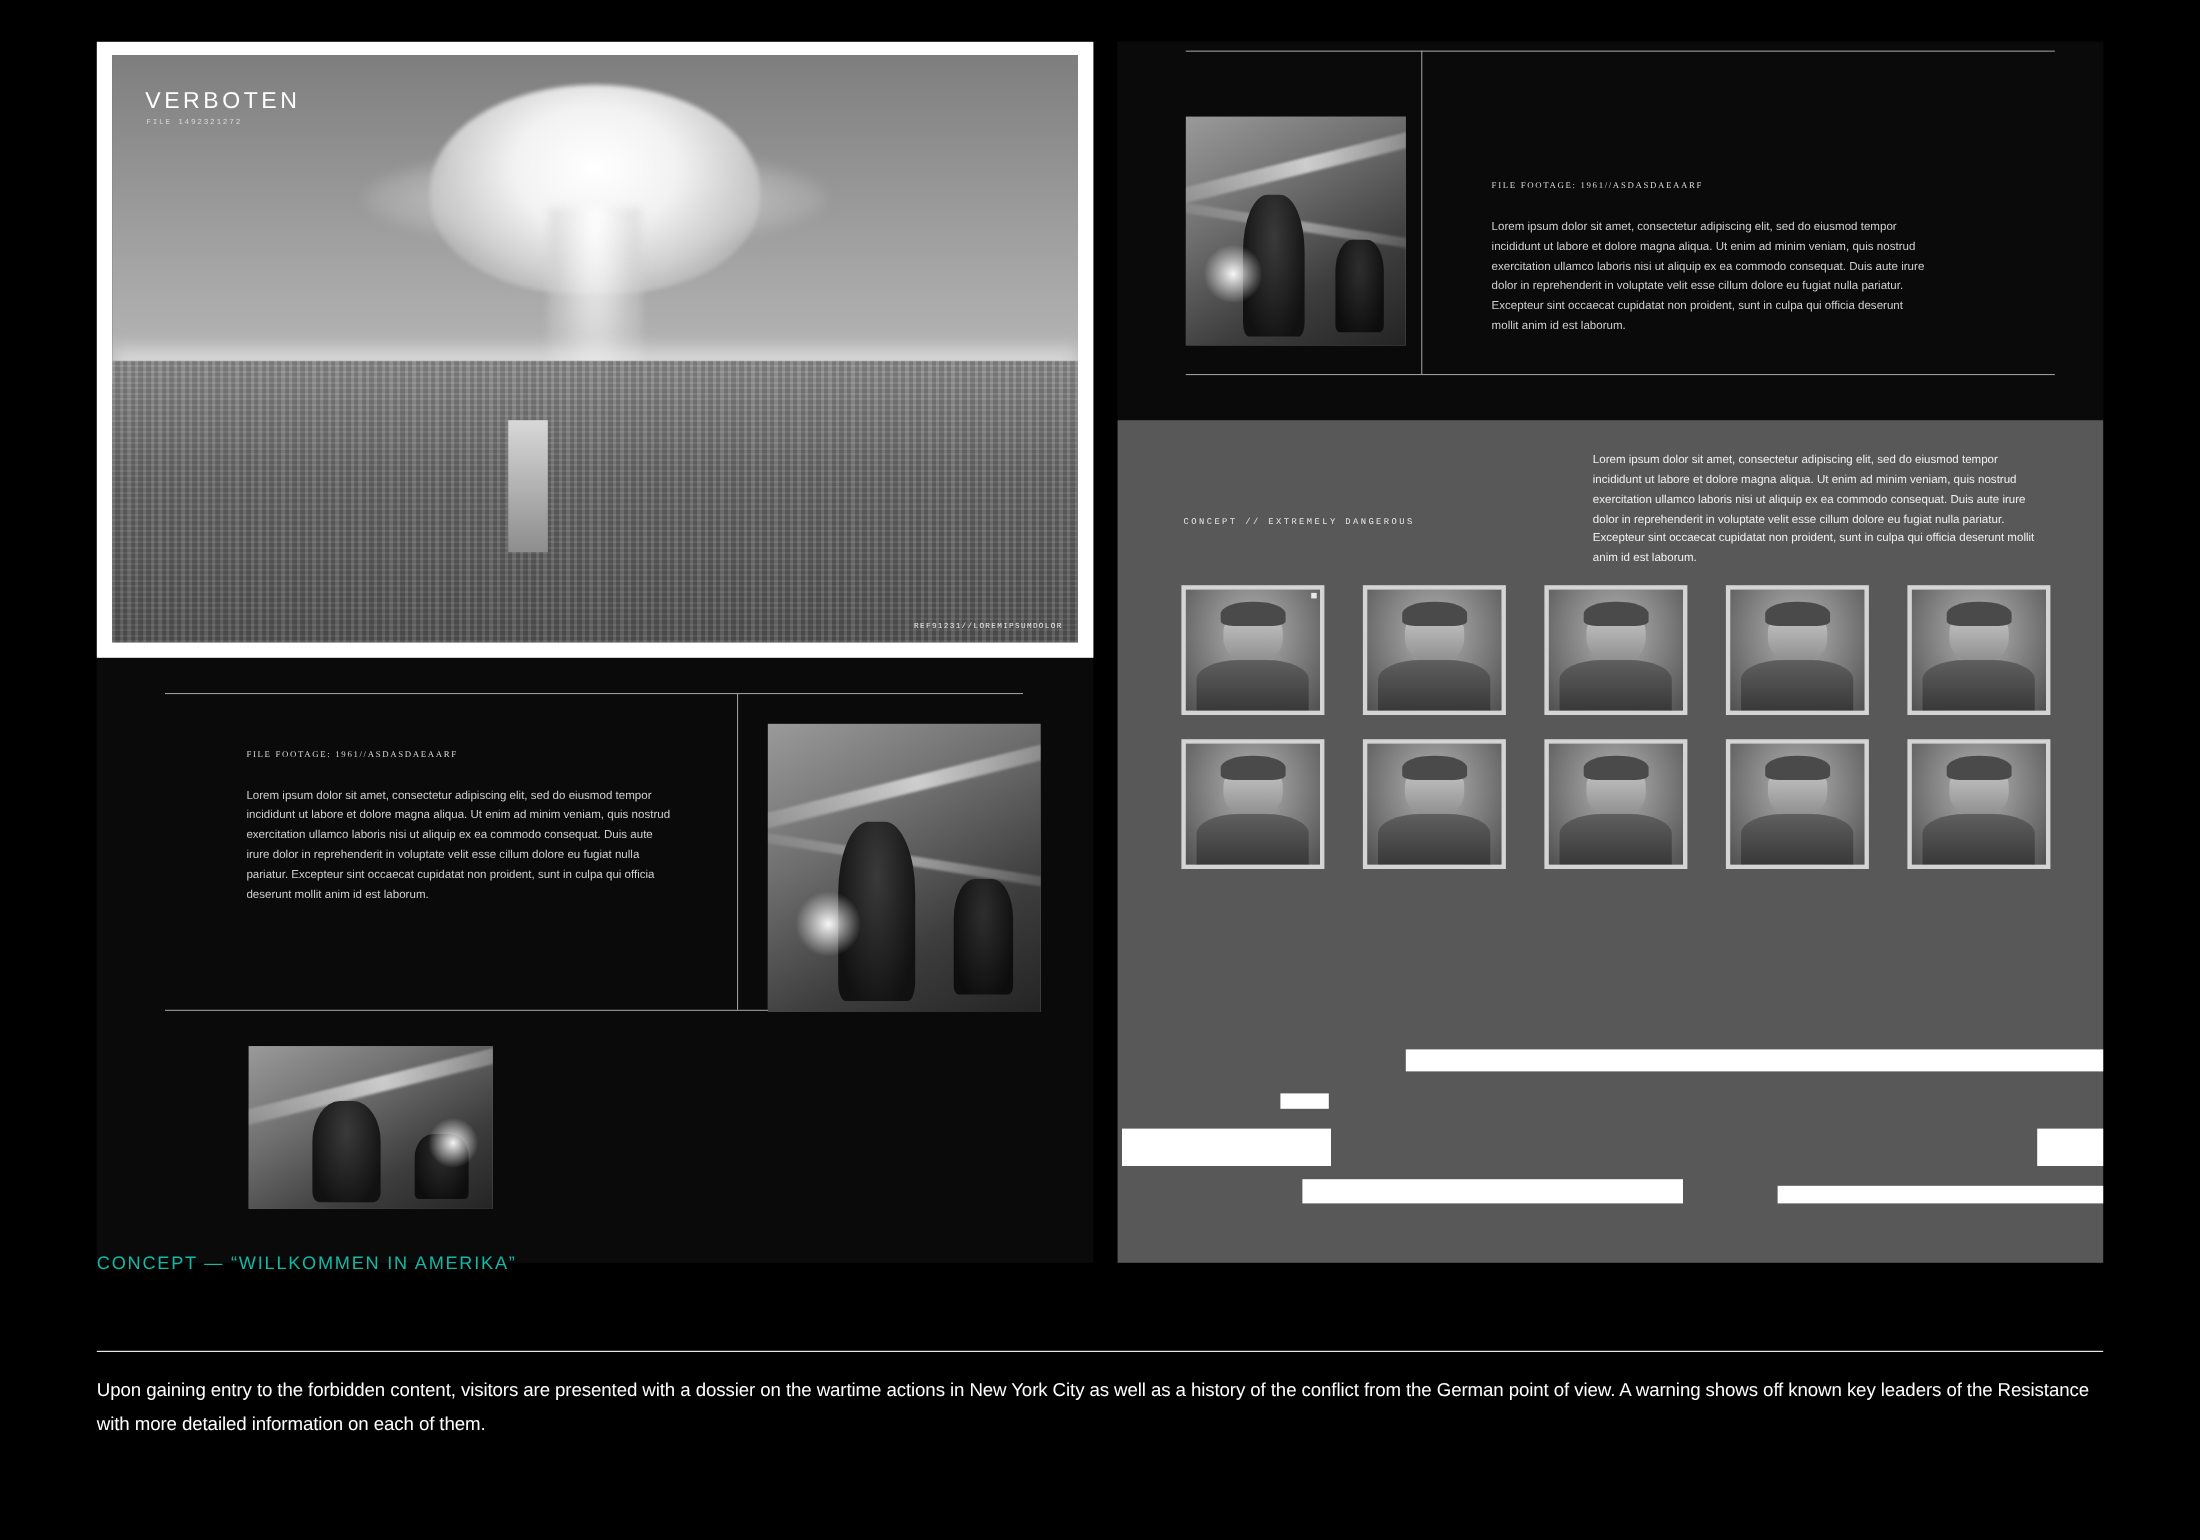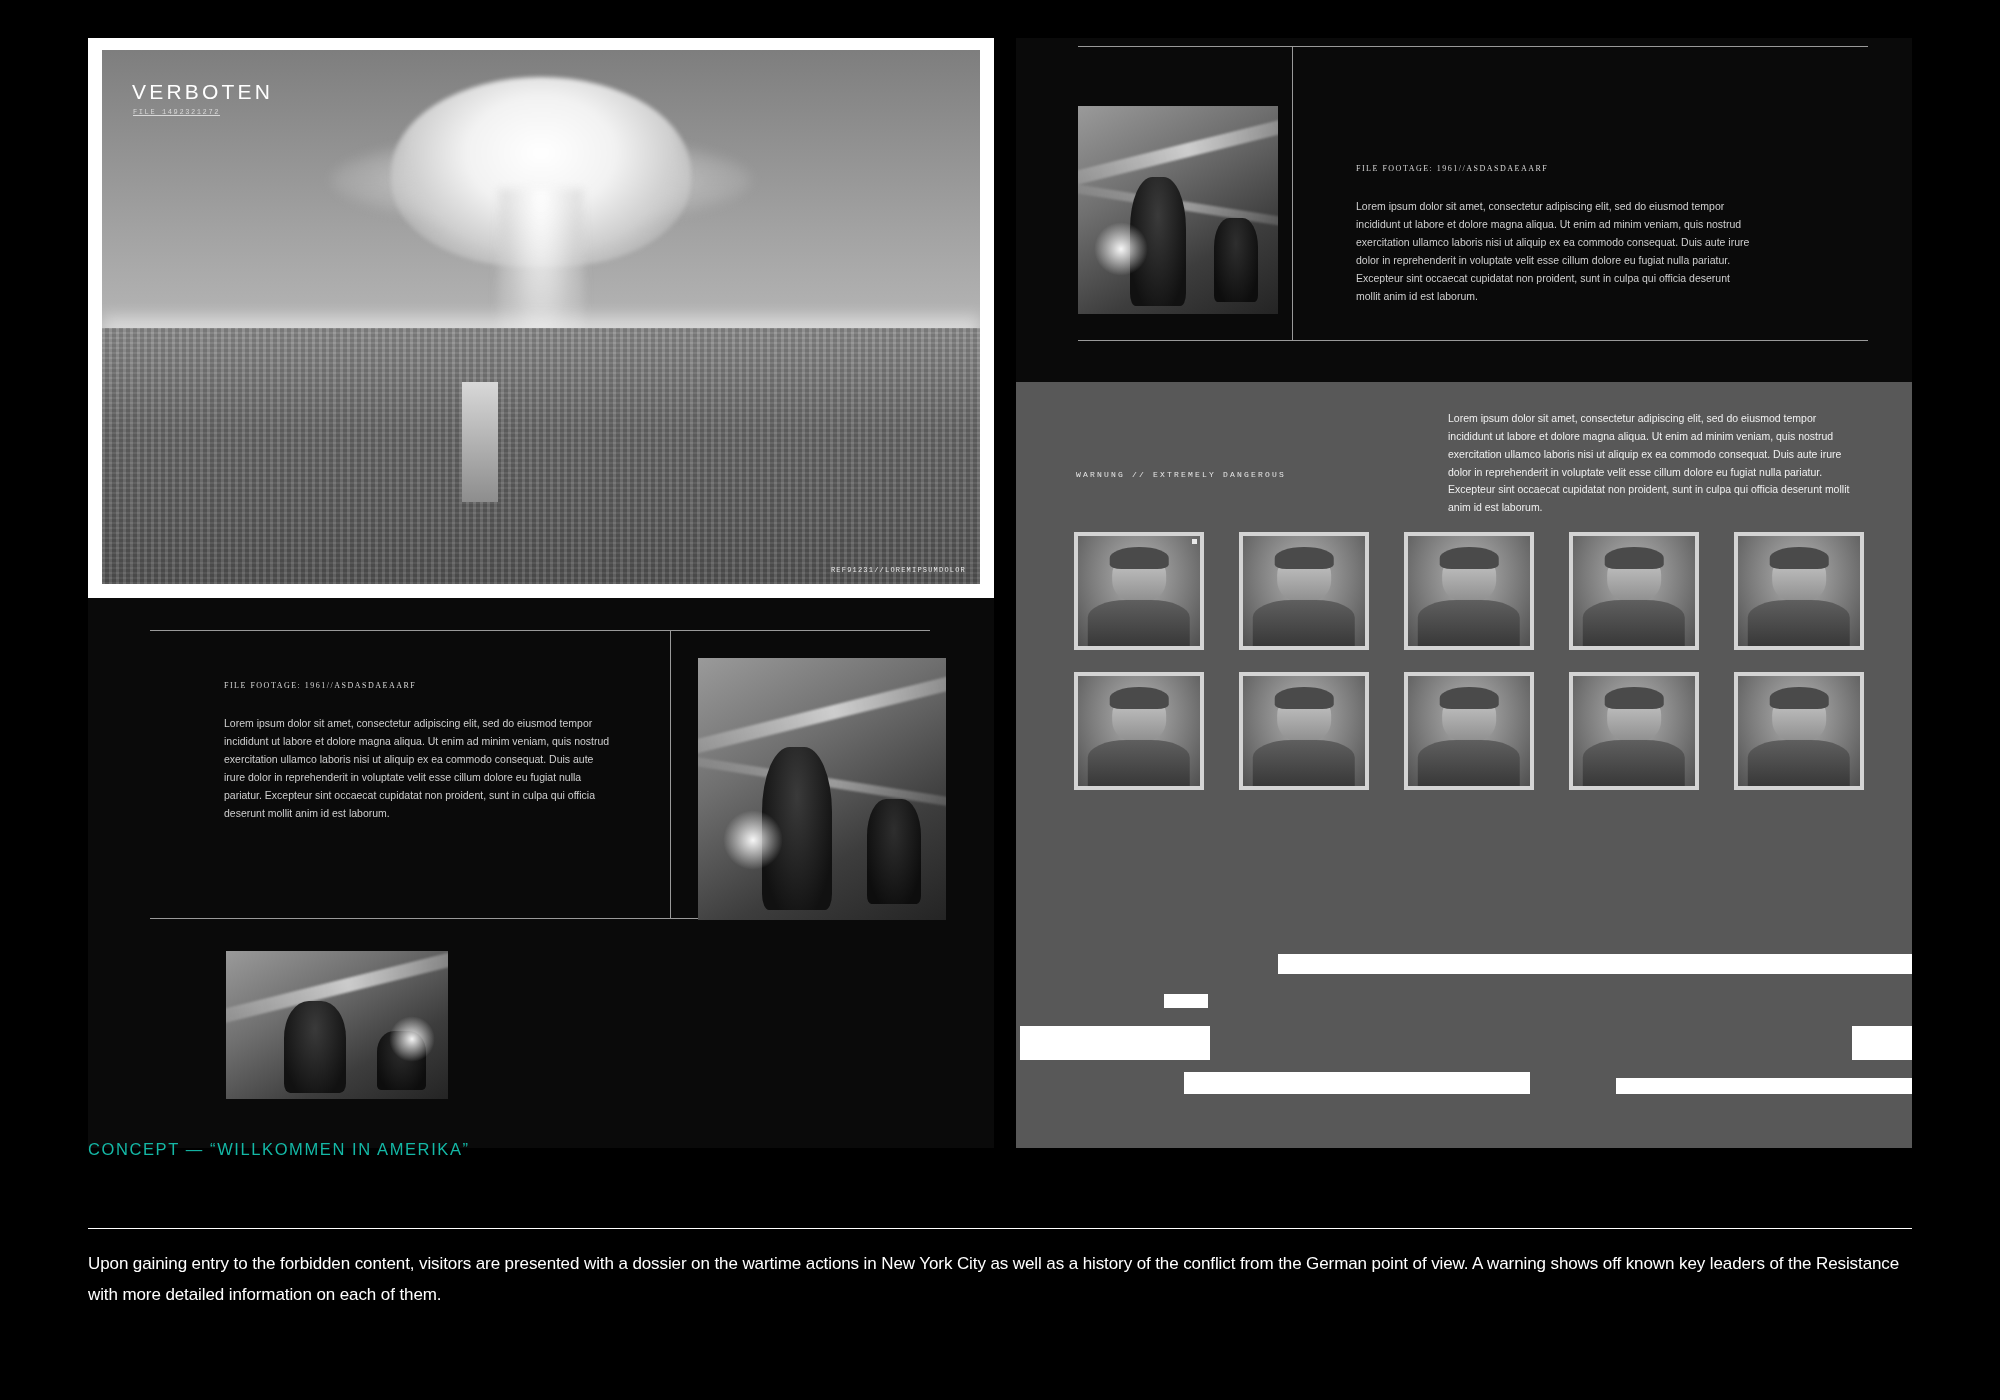--- a/index.html
+++ b/index.html
@@ -94,21 +94,20 @@
     z-index: 5;
     text-align: right;
   }
   .hero-subcode {
     position:absolute; left: 31px; top: 58px;
     color:#d8d8d8;
     font-size: 7px;
     letter-spacing: 1.6px;
     z-index: 5;
     font-family: "Liberation Mono", monospace;
-    text-decoration: underline;
   }
   .hero-ref {
     position:absolute; right: 14px; bottom: 10px;
     color:#e8e8e8;
     font-size: 7px;
     letter-spacing: 1.2px;
     z-index: 5;
     font-family: "Liberation Mono", monospace;
     margin-left: 10px;
   }
@@ -372,21 +371,21 @@
         <div class="flare"></div>
       </div>
 
       <div class="r-text">
         <div class="footage-label">FILE FOOTAGE: 1961//ASDASDAEAARF</div>
         <div class="body-copy">Lorem ipsum dolor sit amet, consectetur adipiscing elit, sed do eiusmod tempor incididunt ut labore et dolore magna aliqua. Ut enim ad minim veniam, quis nostrud exercitation ullamco laboris nisi ut aliquip ex ea commodo consequat. Duis aute irure dolor in reprehenderit in voluptate velit esse cillum dolore eu fugiat nulla pariatur. Excepteur sint occaecat cupidatat non proident, sunt in culpa qui officia deserunt mollit anim id est laborum.</div>
       </div>
     </div>
 
     <div class="warnung-panel">
-      <div class="warnung-sub">WARNUNG  //  EXTREMELY DANGEROUS</div>
+      <div class="warnung-sub">CONCEPT  //  EXTREMELY DANGEROUS</div>
       <div class="warnung-copy">Lorem ipsum dolor sit amet, consectetur adipiscing elit, sed do eiusmod tempor incididunt ut labore et dolore magna aliqua. Ut enim ad minim veniam, quis nostrud exercitation ullamco laboris nisi ut aliquip ex ea commodo consequat. Duis aute irure dolor in reprehenderit in voluptate velit esse cillum dolore eu fugiat nulla pariatur. Excepteur sint occaecat cupidatat non proident, sunt in culpa qui officia deserunt mollit anim id est laborum.</div>
 
       <div class="grid">
         <div class="portrait">
             <div class="inner">
               <div class="bg"></div>
               <div class="head"></div>
               <div class="hair"></div>
               <div class="torso"></div>
               <div class="notch"></div>

